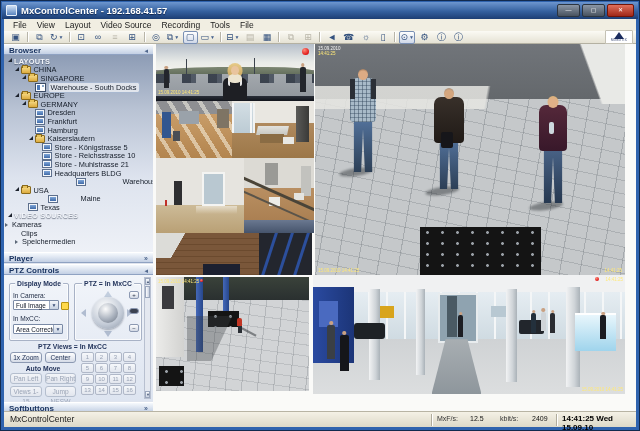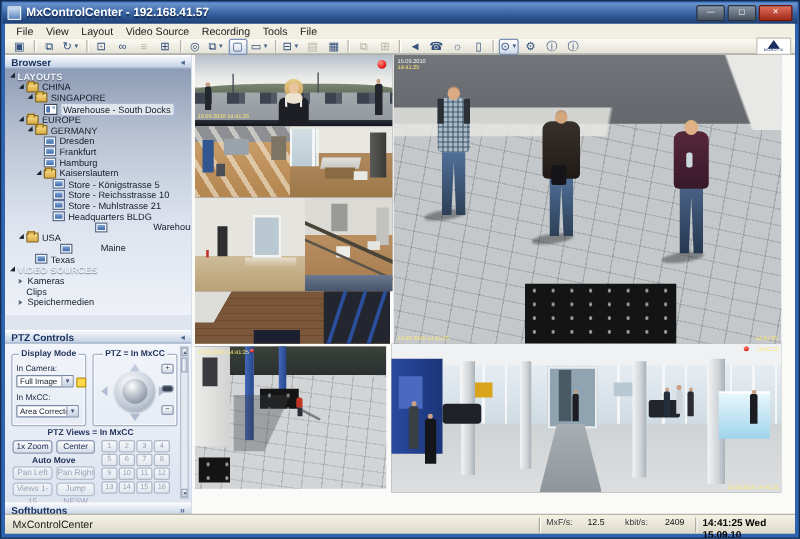--- a/index.html
+++ b/index.html
@@ -338,34 +338,38 @@
         </div>
         <div class="trow" style="padding-left: 18px;">
           <span class="tri none"></span>
           <span class="tico ico-screen"></span>
           <span class="tlabel">Texas</span>
         </div>
         <div class="trow section" style="padding-left: 4px;">
           <span class="tri open"></span>
           <span class="tlabel">VIDEO SOURCES</span>
         </div>
-        <div class="trow" style="padding-left: 11px;">
+        <div class="trow" style="padding-left: 1px;">
           <span class="tri closed"></span>
           <span class="tlabel">Kameras</span>
         </div>
         <div class="trow" style="padding-left: 11px;">
           <span class="tri none"></span>
           <span class="tlabel">Clips</span>
         </div>
         <div class="trow" style="padding-left: 11px;">
           <span class="tri closed"></span>
           <span class="tlabel">Speichermedien</span>
         </div>
       </div>
 
+    <div class="phead" style="top:208px">
+      <span>Player</span>
+      <span class="hicon">»</span>
+    </div>
 
     <div class="phead" style="top:220px">
       <span>PTZ Controls</span>
       <span class="hicon">◂</span>
     </div>
 
     <div class="ptzbody" style="top:231px;height:126px">
 
       <div class="gbox" style="left:5px;top:8px;width:58px;height:56px">
         <span class="gleg">Display Mode</span>

